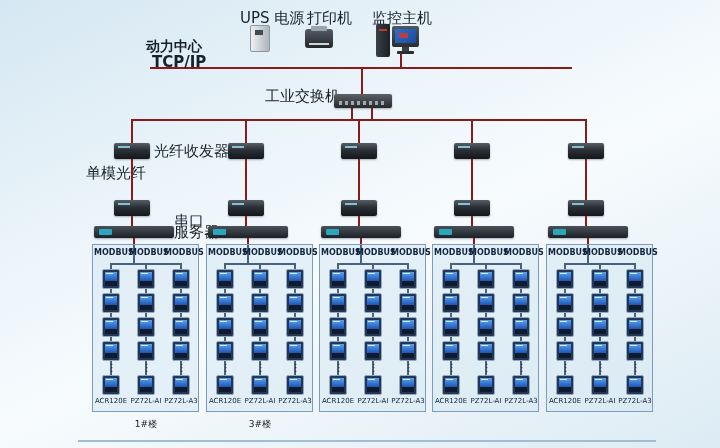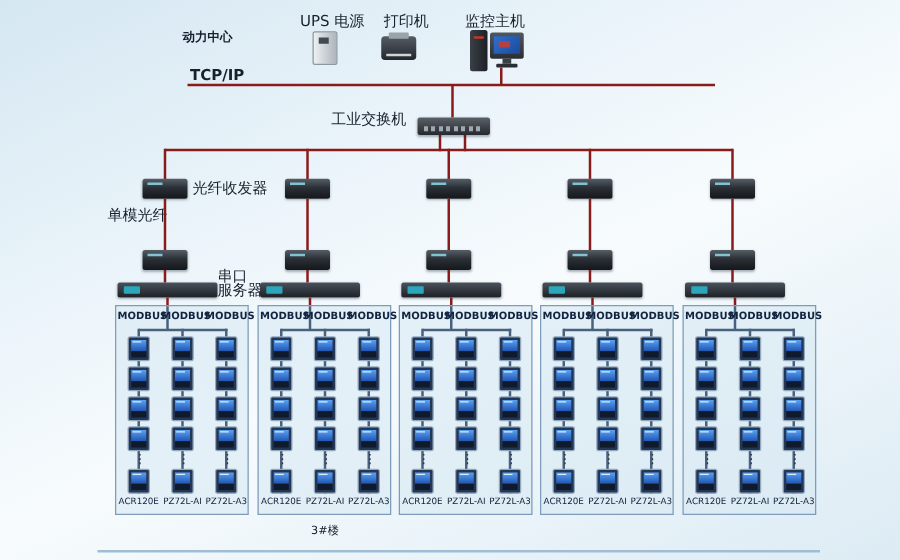--- a/index.html
+++ b/index.html
@@ -2,21 +2,21 @@
 <html><head>
 <meta charset="utf-8">
 <style>
   *{box-sizing:border-box;margin:0;padding:0}
   html,body{width:720px;height:448px;overflow:hidden}
   body{font-family:"DejaVu Sans","Liberation Sans",sans-serif}
   #diagram{position:relative;width:720px;height:448px;overflow:hidden;
     background:linear-gradient(155deg,#d5e7f2 0%,#eef6fb 38%,#f7fbfd 55%,#dcebf4 100%)}
   svg{position:absolute;left:0;top:0}
 
-  .lbl{position:absolute;font-size:12px;color:#17212d;white-space:nowrap}
+  .lbl{position:absolute;font-size:15px;color:#17212d;white-space:nowrap}
   .b{font-weight:700}
 
   
   .dev{position:absolute}
   #ups{left:250px;top:25px;width:20px;height:27px;border:1px solid #8f979e;border-radius:2px;
     background:linear-gradient(90deg,#eef1f3,#c6ccd1 60%,#aeb5bb)}
   #ups:after{content:"";position:absolute;left:4px;top:4px;width:8px;height:5px;background:#424a52}
   #printer{left:305px;top:29px;width:28px;height:19px;border-radius:3px;
     background:linear-gradient(180deg,#545c64,#23272c)}
   #printer:before{content:"";position:absolute;left:6px;top:-3px;width:16px;height:5px;background:#9aa2aa;border-radius:1px}
@@ -81,21 +81,21 @@
       <line x1="372" y1="108" x2="372" y2="121"></line>
       <line x1="132" y1="120" x2="586" y2="120"></line>
       <line x1="132" y1="119" x2="132" y2="144"></line>
       <line x1="246" y1="119" x2="246" y2="144"></line>
       <line x1="359" y1="119" x2="359" y2="144"></line>
       <line x1="472" y1="119" x2="472" y2="144"></line>
       <line x1="586" y1="119" x2="586" y2="144"></line>
     </g>
   </svg>
 
-  <div class="lbl b" style="left:146px;top:23px;font-size:10px">动力中心</div>
+  <div class="lbl b" style="left:146px;top:38px;font-size:14px">动力中心</div>
   <div class="lbl" style="left:240px;top:9px">UPS 电源</div>
   <div class="lbl" style="left:307px;top:9px">打印机</div>
   <div class="lbl" style="left:372px;top:9px">监控主机</div>
   <div class="lbl b" style="left:152px;top:53px">TCP/IP</div>
   <div class="lbl" style="left:265px;top:87px">工业交换机</div>
 
   <div class="lbl" style="left:154px;top:142px">光纤收发器</div>
   <div class="lbl" style="left:86px;top:164px">单模光纤</div>
   <div class="lbl" style="left:174px;top:216px;line-height:11px;text-align:left">
     <div>串口</div>
@@ -187,20 +187,21 @@
             <i class="scr"></i>
             <i class="kb"></i>
           </div>
           <div class="dots" style="left:84px">⋮</div>
           <div class="meter" style="left:79px;top:130px">
             <i class="scr"></i>
             <i class="kb"></i>
           </div>
           <div class="collabel" style="left:71px">PZ72L-A3</div>
         </div>
+        <div class="bldg">1#楼</div>
       </div>
       <div class="group" style="left: 206px;">
         <div class="transceiver t1"></div>
         <div class="gline v1"></div>
         <div class="transceiver t2"></div>
         <div class="gline v2"></div>
         <div class="server"></div>
         <div class="gline v3"></div>
         <div class="mbox">
           <div class="pline vdrop"></div>

